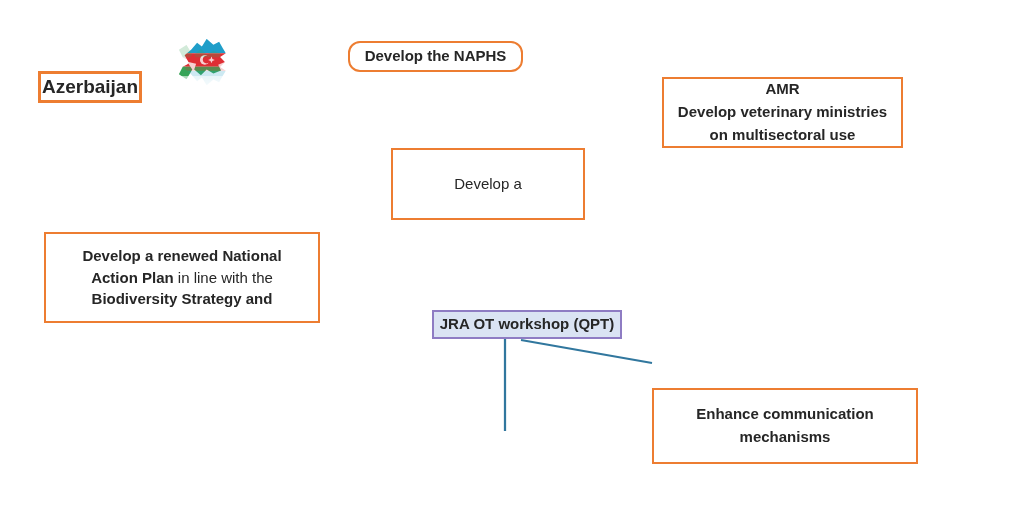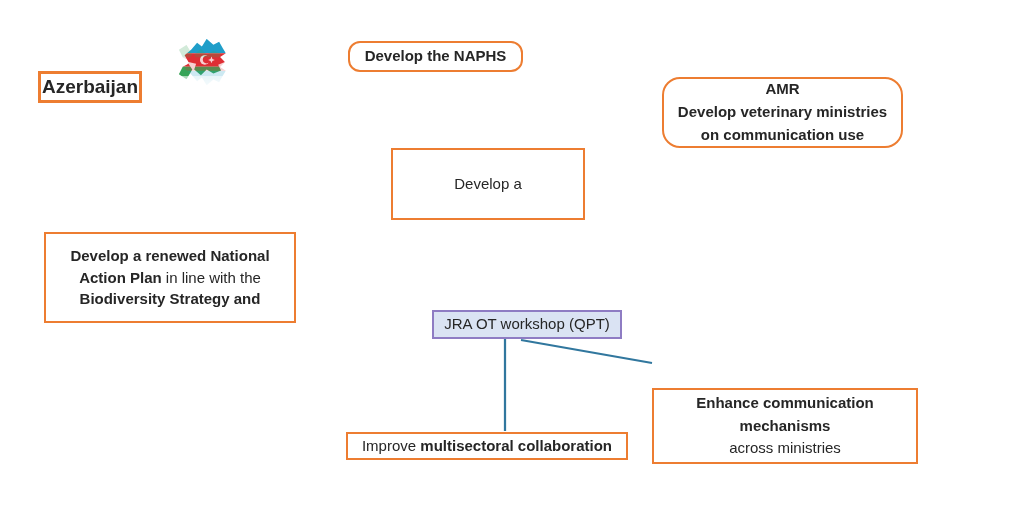--- a/index.html
+++ b/index.html
@@ -44,27 +44,28 @@
 
   #box-azerbaijan {
     left: 38px; top: 47px; width: 104px; height: 32px;
     border-width: 3px;
     font-size: 19px;
     margin-top: 24px;
   }
   #box-azerbaijan .seg { font-weight: 700; }
 
   #box-naphs   { left: 348px; top: 41px;  width: 175px; height: 31px; border-radius: 12px; }
-  #box-amr     { left: 662px; top: 77px;  width: 241px; height: 71px; line-height: 1.52; border-radius: 18px; }
+  #box-amr     { left: 662px; top: 77px;  width: 241px; height: 71px; line-height: 1.52; }
   #box-onehealth { left: 391px; top: 148px; width: 194px; height: 72px; line-height: 1.52; }
-  #box-biodiversity { left: 44px; top: 232px; width: 252px; height: 91px; line-height: 1.43; }
+  #box-biodiversity { left: 44px; top: 232px; width: 276px; height: 91px; line-height: 1.43; }
   #box-jra {
     left: 432px; top: 310px; width: 190px; height: 29px;
     background: var(--box-fill-blue, #DAE3F3);
     border-color: var(--purple, #8E7CC3);
+    font-weight: bold;
   }
   #box-enhance { left: 652px; top: 350px; width: 266px; height: 76px; line-height: 1.52; margin-top: 38px; }
   #box-improve { left: 346px; top: 432px; width: 282px; height: 28px; }
 
   .flag {
     position: absolute;
     left: 170px; top: 36px;
     width: 58px; height: 62px;
     overflow: hidden;
   }
@@ -125,40 +126,36 @@
     <div class="fade"></div>
   </div>
 
   <div class="box" id="box-naphs">
       <div class="line"><span class="seg b">Develop the NAPHS</span></div>
     </div>
 
   <div class="box" id="box-amr">
       <div class="line"><span class="seg b">AMR</span></div>
       <div class="line"><span class="seg b">Develop veterinary ministries</span></div>
-      <div class="line"><span class="seg b">on communication use</span></div>
+      <div class="line"><span class="seg b">on multisectoral use</span></div>
     </div>
 
   <div class="box" id="box-onehealth">
       <div class="line"><span class="seg">Develop a</span></div>
     </div>
 
   <div class="box" id="box-biodiversity">
       <div class="line"><span class="seg b">Develop a renewed National</span></div>
       <div class="line"><span class="seg b">Action Plan</span><span class="seg"> in line with the</span></div>
       <div class="line"><span class="seg b">Biodiversity Strategy and</span></div>
     </div>
 
   <div class="box" id="box-jra">
       <div class="line"><span class="seg">JRA OT workshop (QPT)</span></div>
     </div>
 
   <div class="box" id="box-enhance">
       <div class="line"><span class="seg b">Enhance communication</span></div>
       <div class="line"><span class="seg b">mechanisms</span></div>
-      <div class="line"><span class="seg">across ministries</span></div>
     </div>
 
-  <div class="box" id="box-improve">
-      <div class="line"><span class="seg">Improve </span><span class="seg b">multisectoral collaboration</span></div>
-    </div>
 
 </div>
 
 </body></html>

